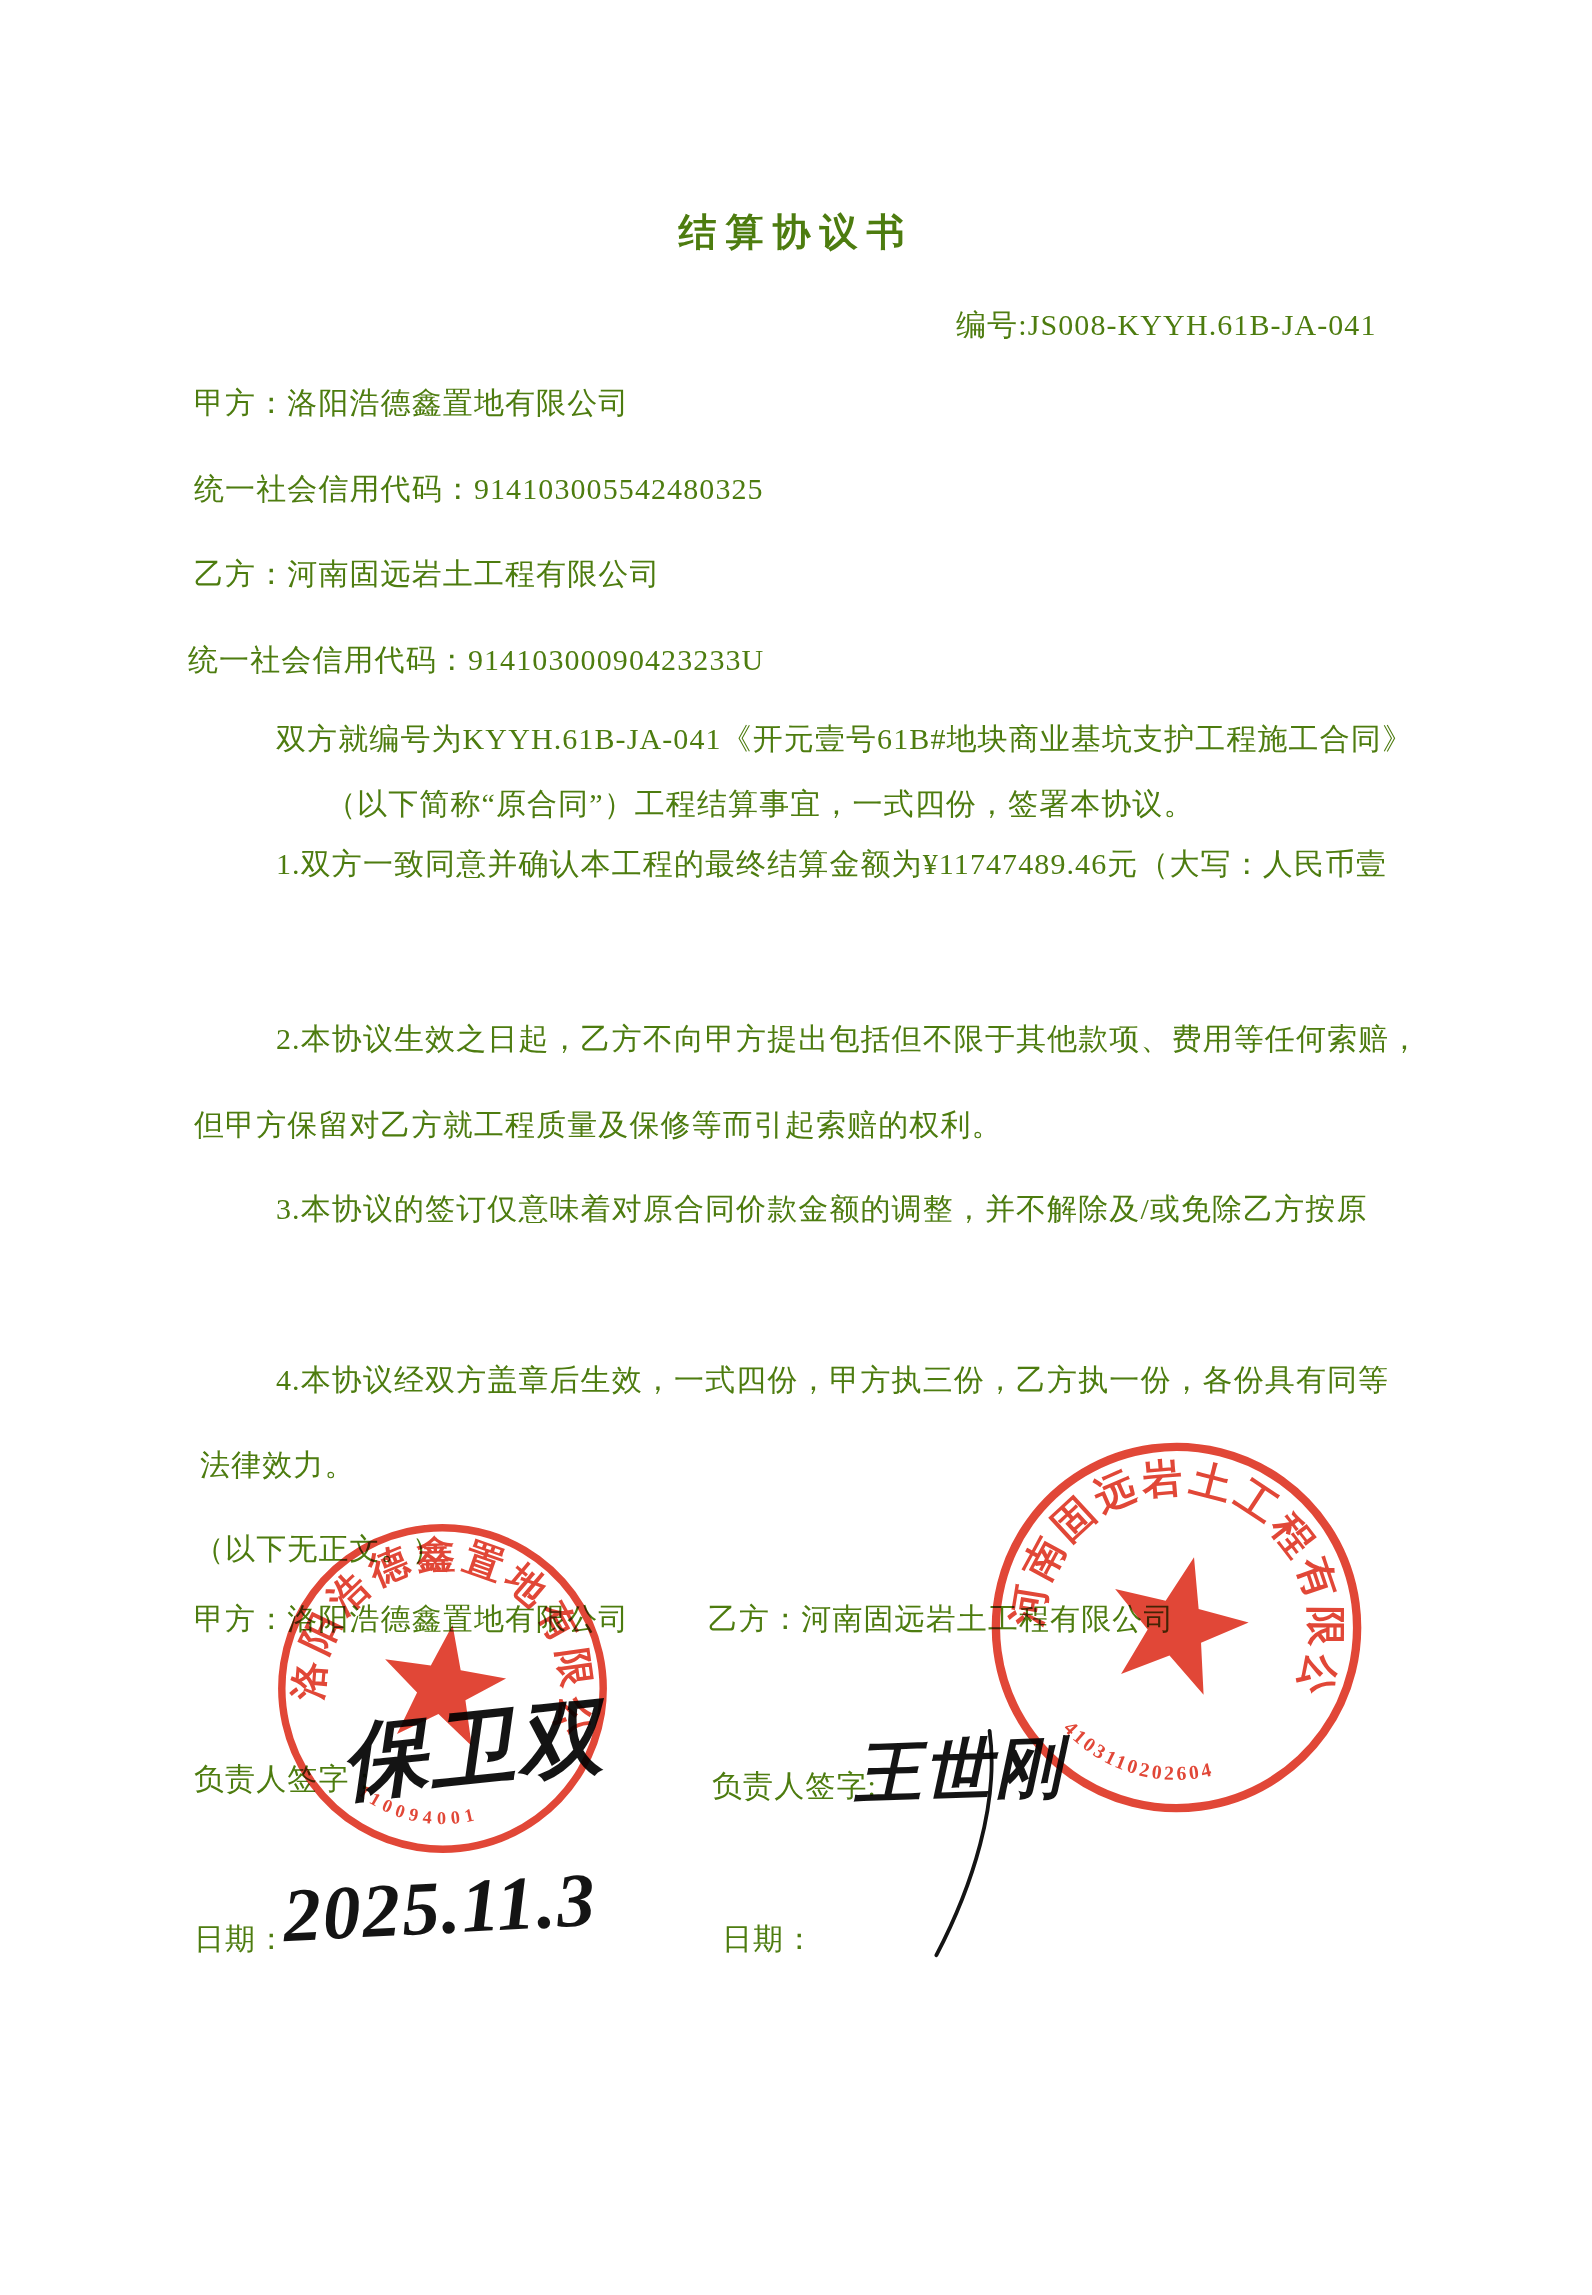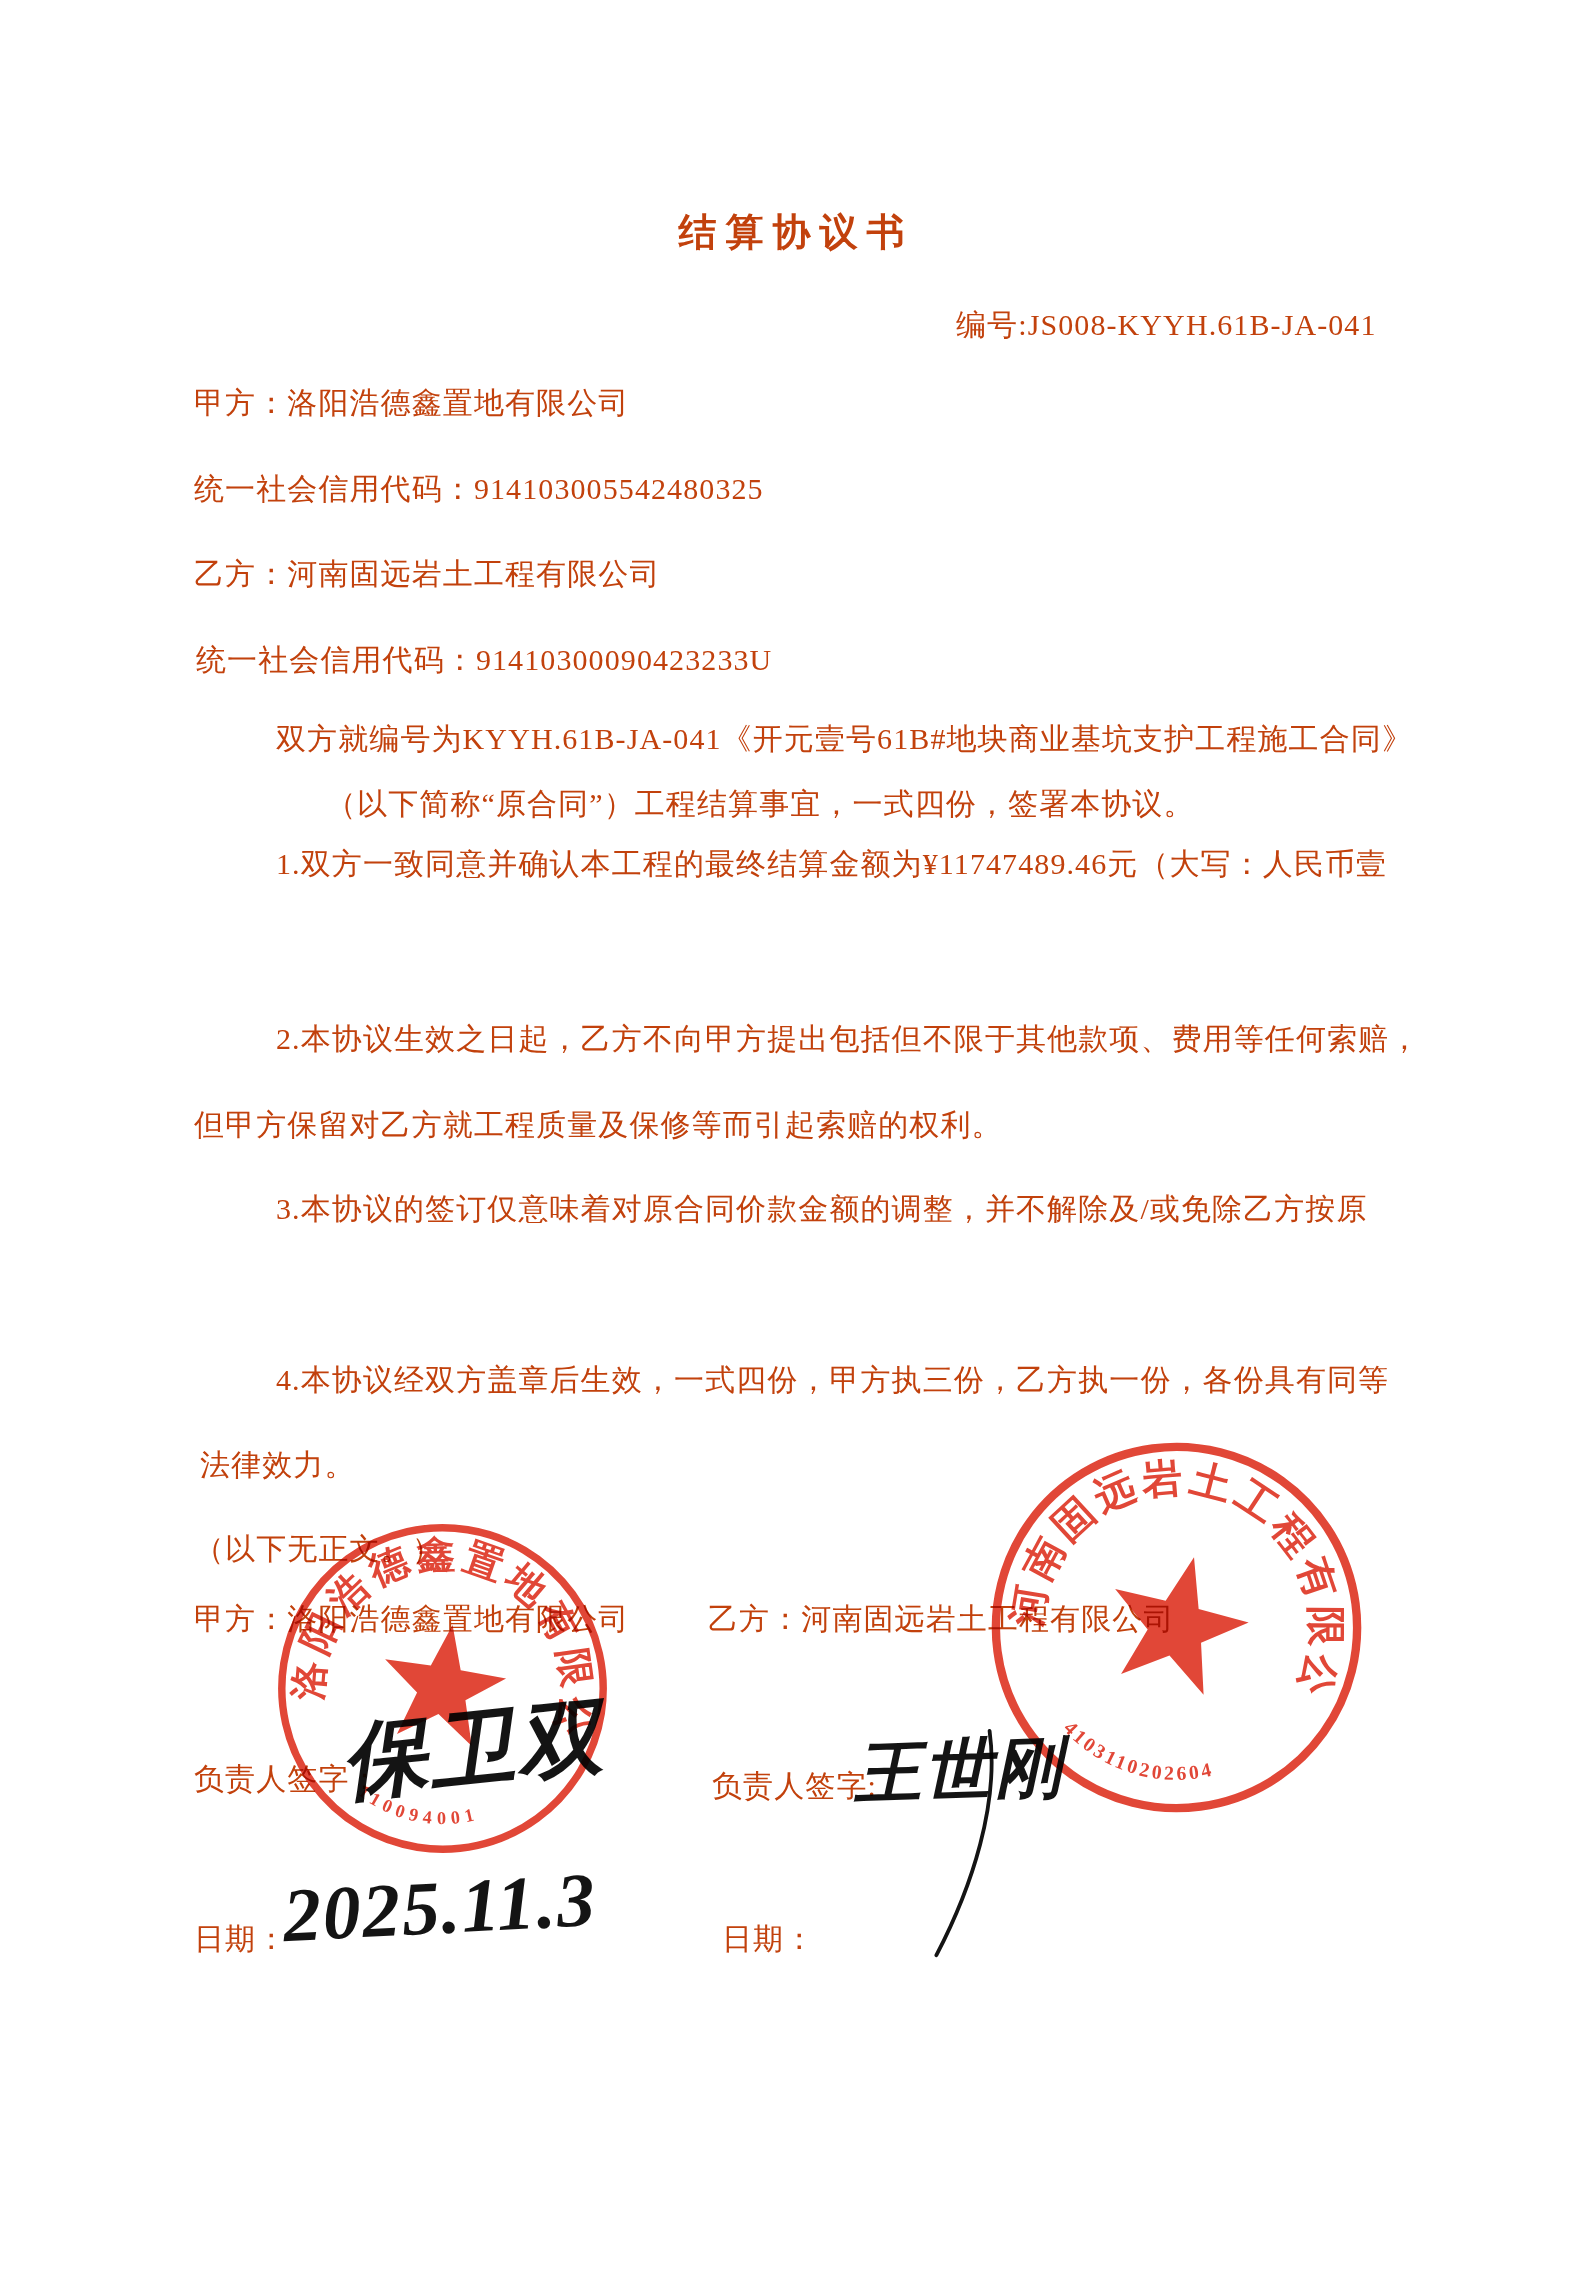--- a/index.html
+++ b/index.html
@@ -10,21 +10,21 @@
     background: #ffffff;
     font-family: "Liberation Serif", "DejaVu Serif", serif;
     color: #1c1c1c;
     overflow: hidden;
   }
   .line {
     position: absolute;
     font-size: 30px;
     letter-spacing: 1.1px;
     white-space: nowrap;
-    color: #c2410c;
+    color: #4d7c0f;
   }
   .title {
     left: 0; right: 0;
     text-align: center;
     font-size: 38px;
     font-weight: 700;
     letter-spacing: 9px;
   }
   .stamp {
     position: absolute;
@@ -49,21 +49,21 @@
 
 <div class="page">
 
   <div class="line title" style="top:207px;">结算协议书</div>
 
   <div class="line" style="left:956px; top:305px;">编号:JS008-KYYH.61B-JA-041</div>
 
   <div class="line" style="left:194px; top:383px;">甲方：洛阳浩德鑫置地有限公司</div>
   <div class="line" style="left:194px; top:469px;">统一社会信用代码：914103005542480325</div>
   <div class="line" style="left:194px; top:554px;">乙方：河南固远岩土工程有限公司</div>
-  <div class="line" style="left:196px; top:640px;">统一社会信用代码：91410300090423233U</div>
+  <div class="line" style="left:188px; top:640px;">统一社会信用代码：91410300090423233U</div>
 
   <div class="line" style="left:276px; top:719px;">双方就编号为KYYH.61B-JA-041《开元壹号61B#地块商业基坑支护工程施工合同》</div>
   <div class="line" style="left:326px; top:784px;">（以下简称“原合同”）工程结算事宜，一式四份，签署本协议。</div>
 
   <div class="line" style="left:276px; top:844px;">1.双方一致同意并确认本工程的最终结算金额为¥11747489.46元（大写：人民币壹</div>
 
   <div class="line" style="left:276px; top:1019px;">2.本协议生效之日起，乙方不向甲方提出包括但不限于其他款项、费用等任何索赔，</div>
   <div class="line" style="left:194px; top:1105px;">但甲方保留对乙方就工程质量及保修等而引起索赔的权利。</div>
 
   <div class="line" style="left:276px; top:1189px;">3.本协议的签订仅意味着对原合同价款金额的调整，并不解除及/或免除乙方按原</div>

